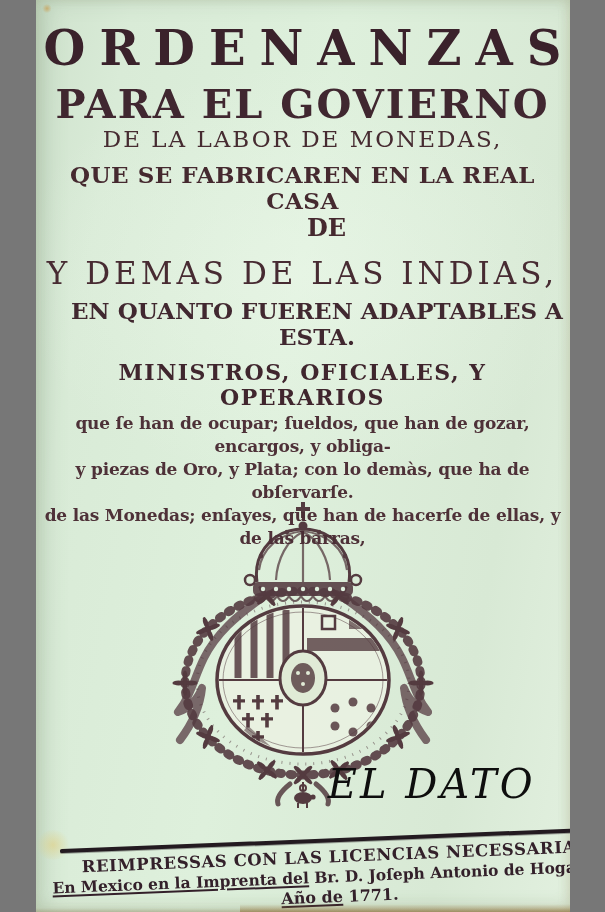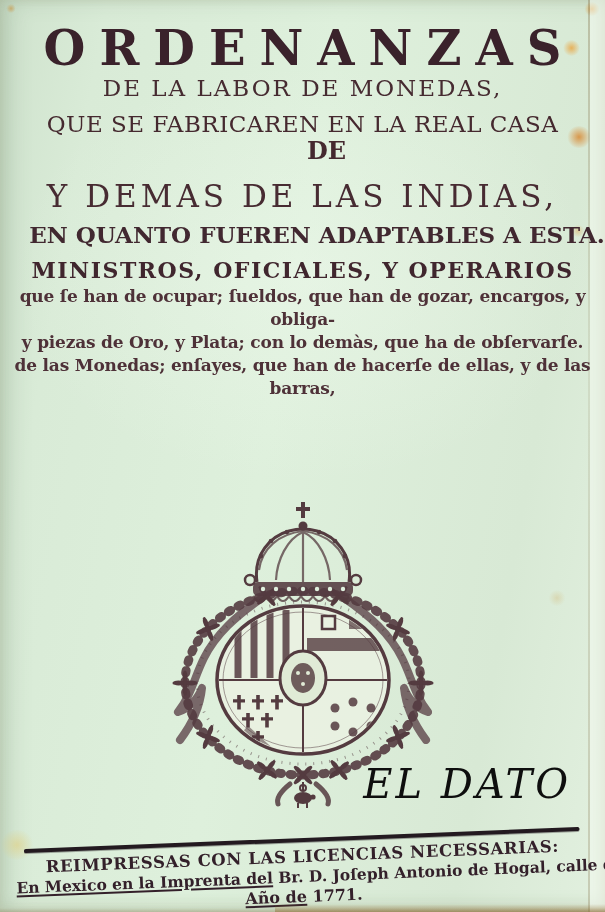--- a/index.html
+++ b/index.html
@@ -1,18 +1,18 @@
 <!DOCTYPE html>
 <html><head>
 <meta charset="utf-8">
 <style>
   html,body{margin:0;padding:0;background:#777;}
   .page{
     position:relative;
-    width:605px;height:912px;
+    width:534px;height:912px;
     margin:0 auto;
     overflow:hidden;
     background:
       radial-gradient(ellipse 420px 300px at 50% 30%, rgba(240,250,238,.45), rgba(240,250,238,0) 70%),
       linear-gradient(100deg,#cfe2cd 0%,#d9ebd7 14%,#def0dc 45%,#d8e9d5 80%,#e2f0df 100%);
     box-shadow: inset 10px 0 22px rgba(90,120,90,.20), inset -3px 0 10px rgba(160,150,100,.14), inset 0 -6px 14px rgba(140,120,70,.12);
     font-family:"DejaVu Serif","Liberation Serif",serif;
     color:#43262e;
   }
   
@@ -28,21 +28,21 @@
   .right-band{position:absolute;left:590px;top:0;width:15px;height:912px;background:rgba(244,250,240,.55);}
   .bottom-edge{position:absolute;right:0;bottom:0;width:330px;height:8px;background:linear-gradient(to top,rgba(150,115,55,.55),rgba(150,115,55,0));}
   .bottom-edge2{position:absolute;left:0;bottom:0;width:100%;height:4px;background:linear-gradient(to top,rgba(120,95,50,.22),rgba(120,95,50,0));}
 
   
   .title-stack{position:relative;padding-top:22px;text-align:center;line-height:1.12;}
   .t1{font-size:48px;font-weight:600;letter-spacing:14px;color:#3a222b;}
   .t1 span{margin-right:-14px;}
   .t2{font-size:40px;font-weight:700;letter-spacing:2px;margin-top:6px;color:#402730;}
   .t3{font-size:23px;font-weight:500;letter-spacing:2px;color:#462b31;}
-  .t4{font-size:23px;font-weight:400;letter-spacing:.5px;margin-top:10px;color:#45292f;}
+  .t4{font-size:23px;font-weight:700;letter-spacing:.5px;margin-top:10px;color:#45292f;}
   .t5{font-size:24px;font-weight:600;margin-top:1px;color:#45292f;margin-left:48px;}
   .t6{font-size:40px;font-weight:700;letter-spacing:1px;margin-top:1px;color:#3a2028;}
   .t7{font-size:31px;font-weight:500;letter-spacing:4px;margin-top:14px;color:#472b32;}
   .t8{font-size:23px;font-weight:700;letter-spacing:0px;margin-top:8px;color:#412830;margin-left:29px;}
   .t9{font-size:22px;font-weight:600;letter-spacing:1.5px;margin-top:10px;color:#40262e;}
   .para{margin-top:3px;font-size:17px;line-height:23px;font-weight:700;color:#4e3138;letter-spacing:-.2px;}
 
   
   .crest{position:absolute;left:50%;top:498px;transform:translateX(-50%);width:334px;height:312px;}
   .crest svg{display:block;opacity:.93;}
@@ -74,20 +74,21 @@
   <div class="stain st3"></div>
   <div class="stain st4"></div>
   <div class="stain st5"></div>
   <div class="stain st6"></div>
   <div class="stain st7"></div>
   <div class="right-band"></div>
   <div class="crease"></div>
 
   <div class="title-stack">
     <div class="t1"><span>ORDENANZAS</span></div>
+    <div class="t2">PARA EL GOVIERNO</div>
     <div class="t3">DE LA LABOR DE MONEDAS,</div>
     <div class="t4">QUE SE FABRICAREN EN LA REAL CASA</div>
     <div class="t5">DE</div>
     <div class="t7">Y DEMAS DE LAS INDIAS,</div>
     <div class="t8">EN QUANTO FUEREN ADAPTABLES A ESTA.</div>
     <div class="t9">MINISTROS, OFICIALES, Y OPERARIOS</div>
     <div class="para">
       <div>que ſe han de ocupar; ſueldos, que han de gozar, encargos, y obliga-</div>
       <div>y piezas de Oro, y Plata; con lo demàs, que ha de obſervarſe.</div>
       <div>de las Monedas; enſayes, que han de hacerſe de ellas, y de las barras,</div>

